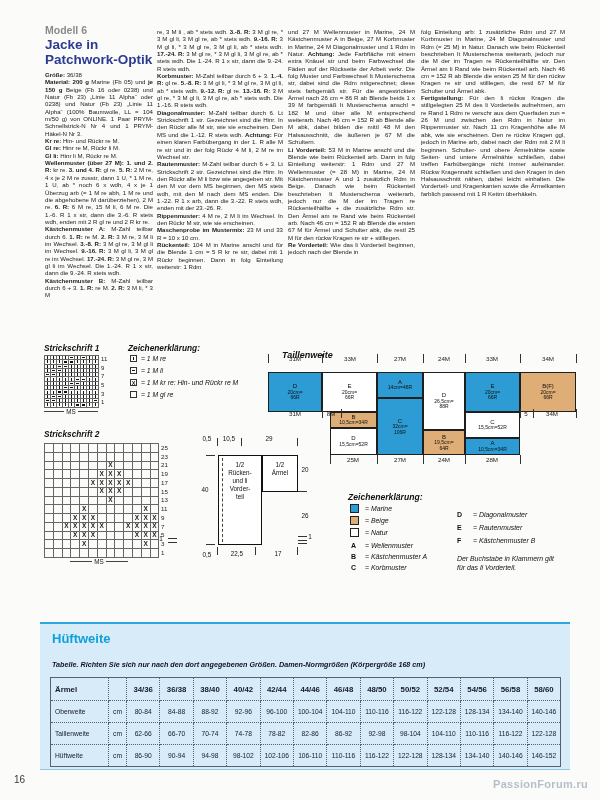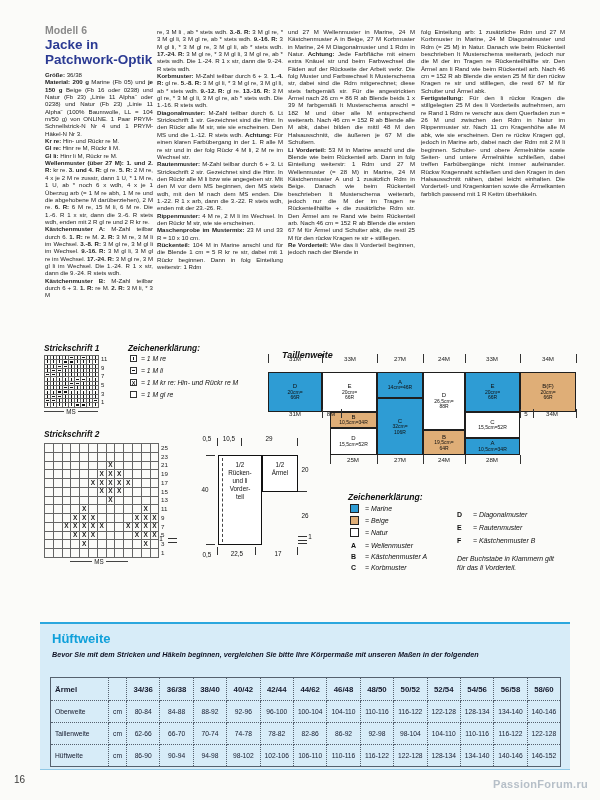--- a/index.html
+++ b/index.html
@@ -699,21 +699,21 @@
 <div id="schem-meas"></div>
 
 <div class="sechead" style="left:282px;top:350px;font-size:9px;">Taillenweite</div>
 <div id="schema"></div>
 
 <div class="sechead" style="left:348px;top:492px;font-size:8.6px;">Zeichenerklärung:</div>
 <div id="schema-key"></div>
 
 <div id="mass-box">
   <div id="mass-title">Hüftweite</div>
-  <div class="mass-intro" style="top:26px;">Bevor Sie mit dem Stricken und Häkeln beginnen, vergleichen Sie bitte Ihre Körpermaße mit unseren Maßen in der folgenden</div>
+  <div class="mass-intro" style="top:36px;">Tabelle. Richten Sie sich nur nach den dort angegebenen Größen. Damen-Normgrößen (Körpergröße 168 cm)</div>
   <table id="mass-table">
       <colgroup>
         <col style="width: 58px;">
         <col style="width: 18px;">
         <col style="width: 33.4px;">
         <col style="width: 33.4px;">
         <col style="width: 33.4px;">
         <col style="width: 33.4px;">
         <col style="width: 33.4px;">
         <col style="width: 33.4px;">
@@ -727,21 +727,21 @@
       </colgroup>
       <thead>
         <tr>
           <th class="lab">Ärmel</th>
           <th></th>
           <th>34/36</th>
           <th>36/38</th>
           <th>38/40</th>
           <th>40/42</th>
           <th>42/44</th>
-          <th>44/62</th>
+          <th>44/46</th>
           <th>46/48</th>
           <th>48/50</th>
           <th>50/52</th>
           <th>52/54</th>
           <th>54/56</th>
           <th>56/58</th>
           <th>58/60</th>
         </tr>
       </thead>
       <tbody>

